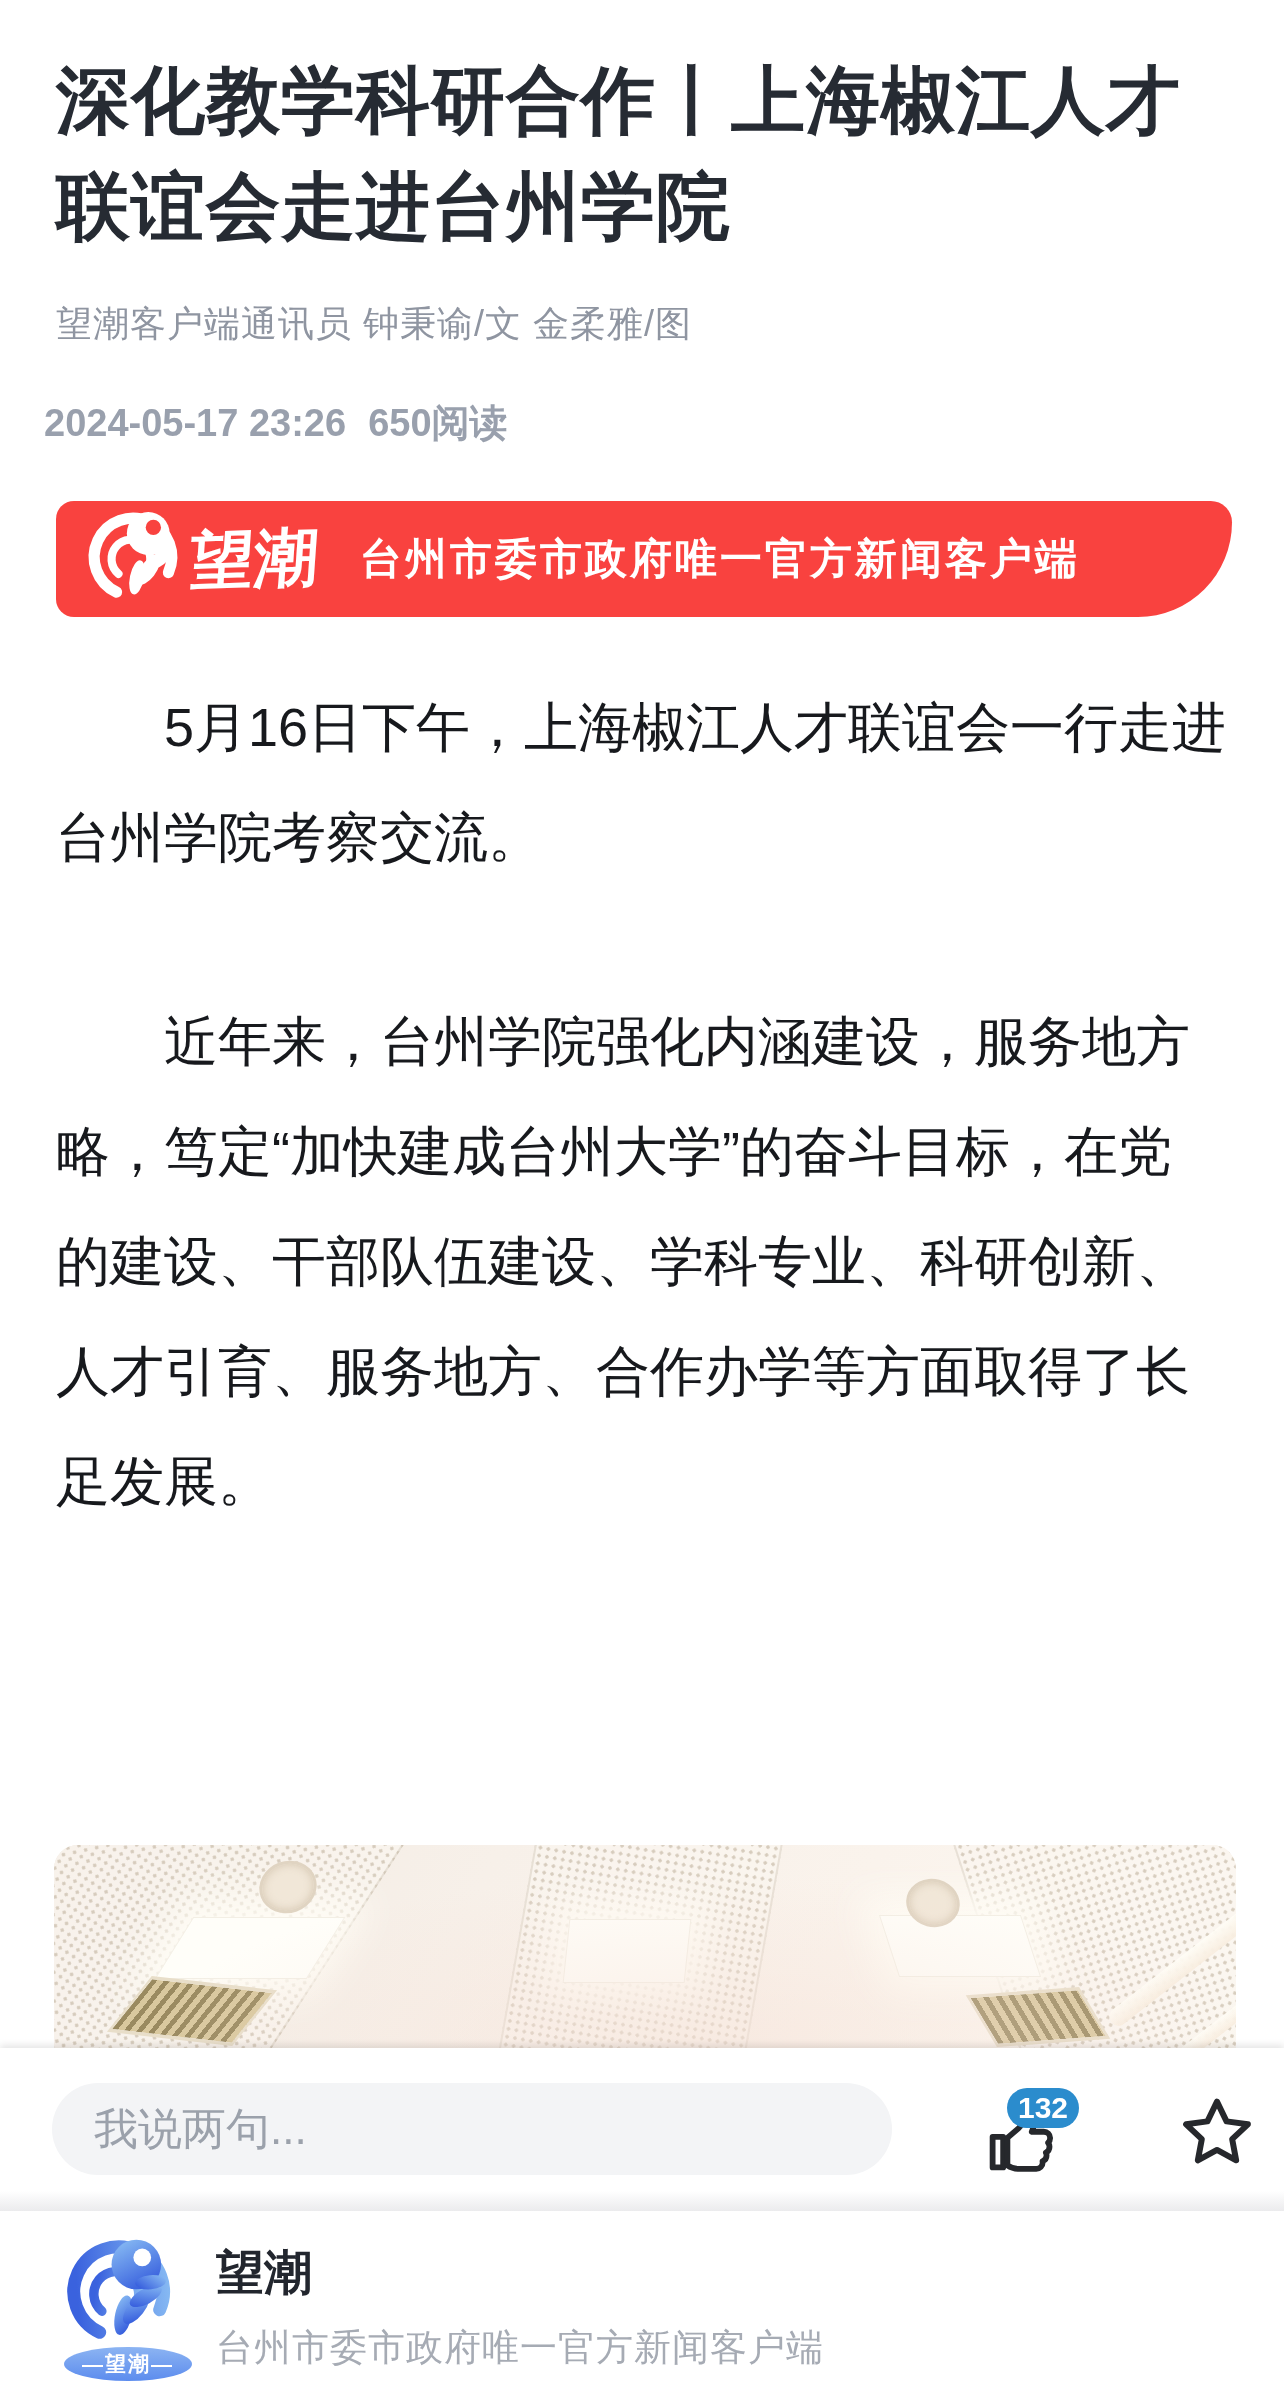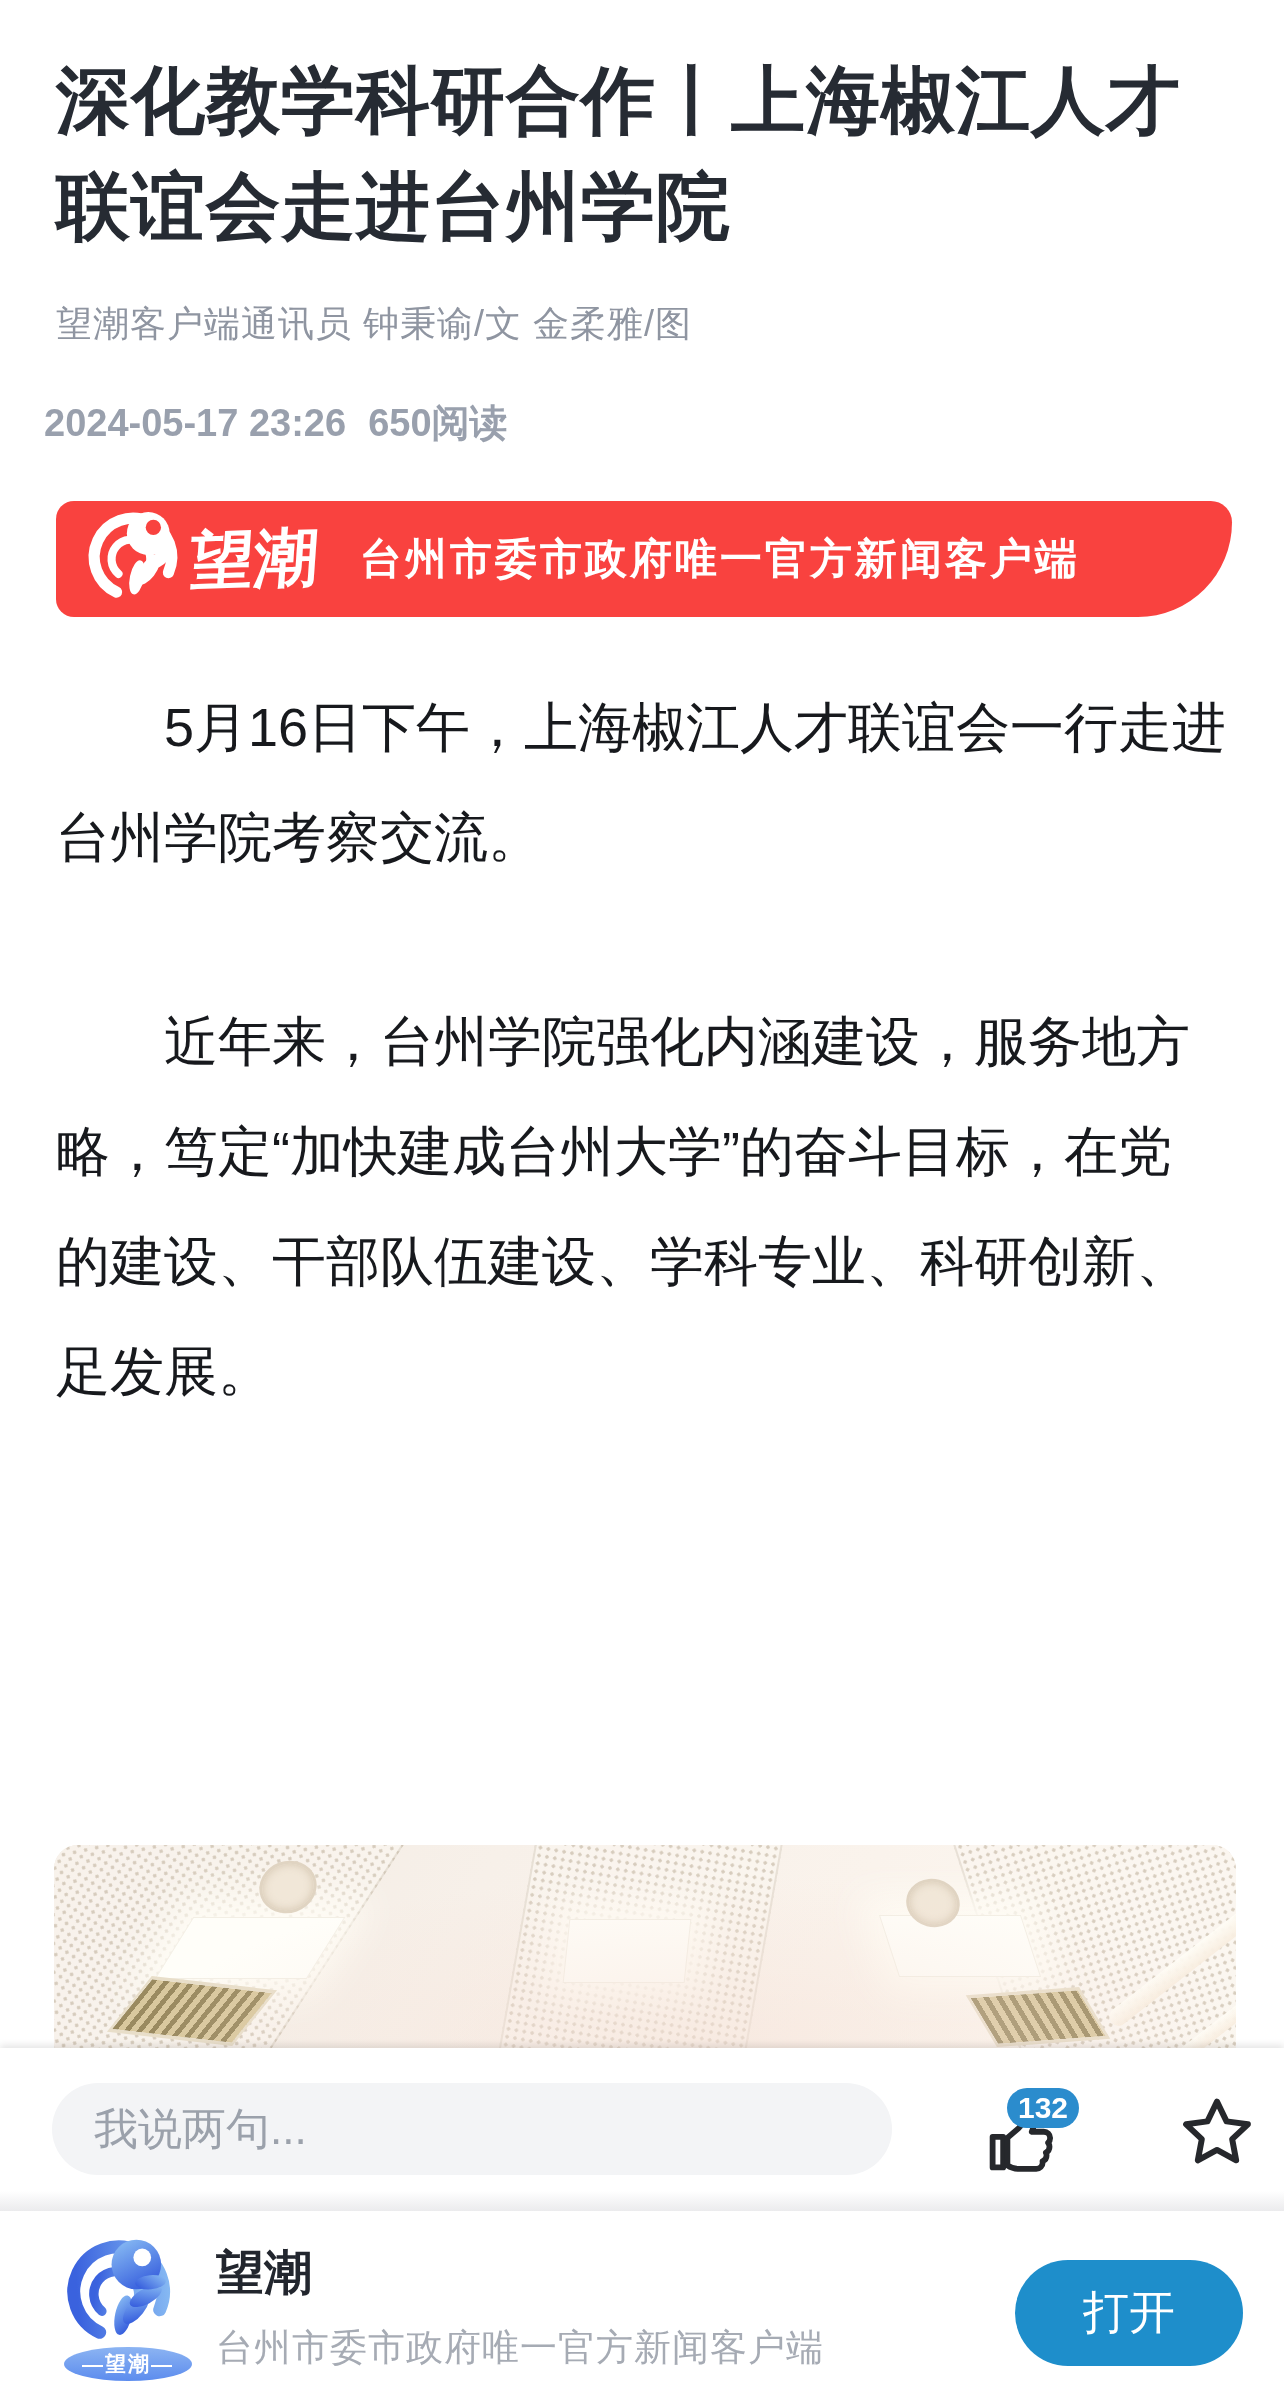--- a/index.html
+++ b/index.html
@@ -121,20 +121,21 @@
 
   <div class="body-text">
     <div class="para">
       <div class="line indent">5月16日下午，上海椒江人才联谊会一行走进</div>
       <div class="line">台州学院考察交流。</div>
     </div>
     <div class="para">
       <div class="line indent">近年来，台州学院强化内涵建设，服务地方</div>
       <div class="line">略，笃定“加快建成台州大学”的奋斗目标，在党</div>
       <div class="line">的建设、干部队伍建设、学科专业、科研创新、</div>
+      <div class="line">人才引育、服务地方、合作办学等方面取得了长</div>
       <div class="line">足发展。</div>
     </div>
   </div>
 
   <div class="photo">
     <div class="ph-bg"></div>
     <div class="strip strip1"></div>
     <div class="strip strip2"></div>
     <div class="strip strip3"></div>
     <div class="glow glow1"></div>
@@ -184,18 +185,15 @@
         <circle cx="68" cy="19" r="7.5" fill="#ffffff"></circle>
         <ellipse cx="52" cy="68" rx="7" ry="17" fill="url(#wg)" transform="rotate(12 52 68)"></ellipse>
         <ellipse cx="63" cy="62" rx="7" ry="16" fill="url(#wg)" transform="rotate(38 63 62)"></ellipse>
         <ellipse cx="71" cy="52" rx="6.5" ry="15" fill="url(#wg)" transform="rotate(62 71 52)"></ellipse>
         <ellipse cx="75" cy="40" rx="6" ry="13" fill="url(#wg)" transform="rotate(85 75 40)"></ellipse>
       </svg>
       <div class="lens">—望潮—</div>
     </div>
     <div class="app-name">望潮</div>
     <div class="app-desc">台州市委市政府唯一官方新闻客户端</div>
-    <button class="open-btn">
-      <span>打开</span>
-    </button>
   </div>
 
 </div>
 
 </body></html>

